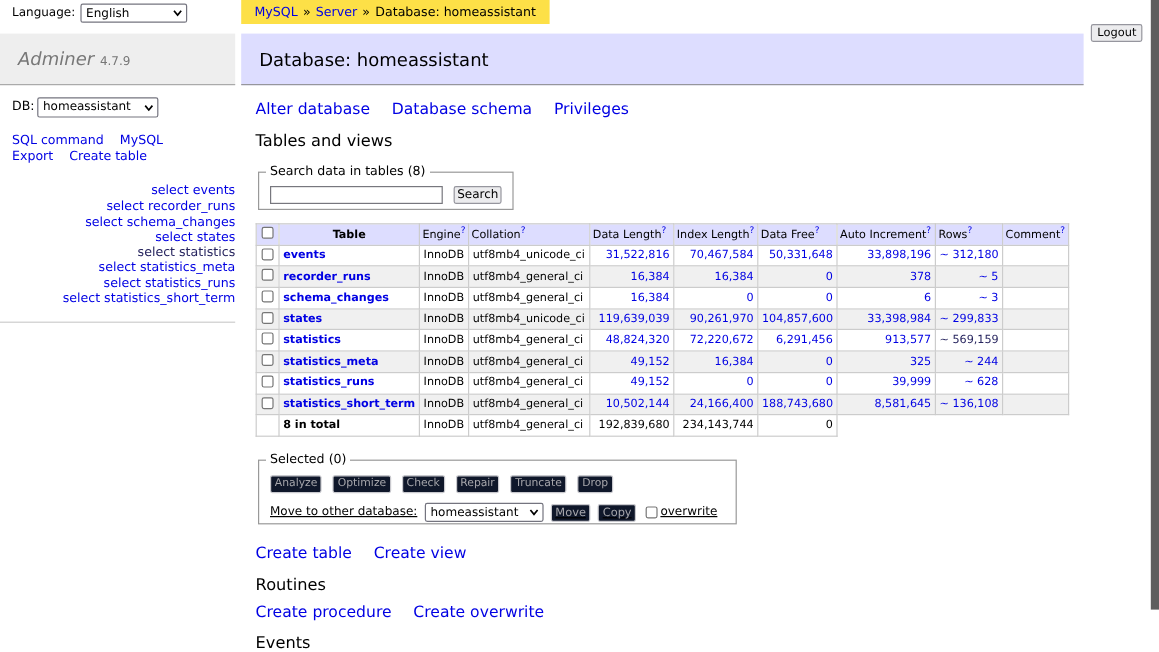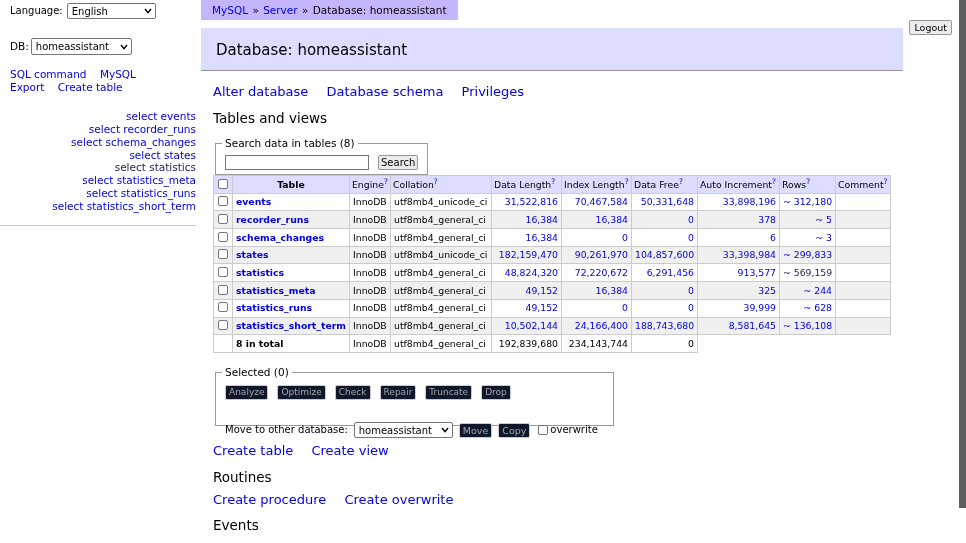--- a/index.html
+++ b/index.html
@@ -24,21 +24,21 @@
     appearance: none; -webkit-appearance: none;
     font-family: "DejaVu Sans", sans-serif; font-size: 10px;
     background: #fff; border: 1px solid #74747f; border-radius: 2px;
     padding: 1px 16px 1px 4px; margin: 0; color: #000;
   }
   .selwrap svg { position: absolute; right: 4px; top: 50%; margin-top: -3px; pointer-events: none; }
   #lang .sel { width: 89px; height: 16px; }
 
   #breadcrumb {
     position: absolute; top: 0; left: 201px; height: 20px;
-    background: #c4b5fd; padding: 0 11px; line-height: 20px; white-space: nowrap;
+    background: #fde047; padding: 0 11px; line-height: 20px; white-space: nowrap;
   }
   #breadcrumb .sep { color: #000; padding: 0 1px; }
 
   #logout { position: absolute; top: 20px; right: 14px; }
 
   .btn {
     font-family: "DejaVu Sans", sans-serif; font-size: 9.5px;
     color: #000; background: #ececee;
     border: 1px solid #96969e; border-radius: 2px;
     padding: 1px 4px; height: 15px; line-height: 11px;
@@ -91,21 +91,21 @@
   .textinput {
     width: 144px; height: 15px; background: #fff;
     border: 1px solid #77777e; border-radius: 0;
     font-family: "DejaVu Sans", sans-serif; font-size: 10px;
     padding: 1px 3px; margin: 0;
   }
   #search-btn { margin-left: 9px; font-size: 10px; padding: 1px 2px; }
 
   
   table {
-    border-collapse: collapse; 
+    border-collapse: collapse; margin-top: 11px;
     font-size: 9.3px; table-layout: fixed; width: 677px;
   }
   th, td {
     border: 1px solid #ccc; padding: 2px 3px;
     height: 17.7px; overflow: hidden; white-space: nowrap;
     font-weight: normal; text-align: left; vertical-align: middle;
   }
   thead th { background: #ddf; text-align: left; padding: 2px 2px; }
   thead th.num, thead th.c-comment, thead th.c-engine, thead th.c-collation { text-align: left; }
   thead th.c-name { font-weight: bold; text-align: center; }
@@ -119,21 +119,21 @@
     vertical-align: -1px;
   }
   td.c-check, th.c-check { text-align: center; padding: 2px 0; }
   tfoot td, tfoot th { background: #fff; }
   tfoot th { font-weight: bold; }
 
   
   #selected-fieldset { margin-top: 13px; width: 399px; height: 60px; }
   #selected-fieldset .btnrow { margin-top: 6px; display: flex; }
   #selected-fieldset .btnrow .btn { margin-right: 9px; font-size: 9px; padding: 1px 3px; }
-  #selected-fieldset .moverow { margin-top: 22px; display: flex; align-items: center; font-size: 10px; }
+  #selected-fieldset .moverow { margin-top: 8px; display: flex; align-items: center; font-size: 10px; text-decoration: underline; }
   #selected-fieldset .moverow label.mv { margin-right: 6px; }
   #move-select { width: 99px; height: 16px; }
   .moverow .btn { margin-left: 6px; font-size: 9.5px; padding: 1px 3px; }
   .moverow .chk { margin-left: 8px; margin-right: 2px; }
 
   
   #scrollbar-thumb {
     position: absolute; right: 0; top: 0; width: 7px; height: 508px;
     background: #5e5e5e;
   }
@@ -151,20 +151,24 @@
         <path d="M1 1 L4 4.6 L7 1" fill="none" stroke="#000" stroke-width="1.4"></path>
       </svg>
   </span>
 </div>
 
 <div id="breadcrumb" data-name="breadcrumb"><a data-name="breadcrumb-item">MySQL</a><span class="sep" data-name="breadcrumb-separator"> » </span><a data-name="breadcrumb-item">Server</a><span class="sep" data-name="breadcrumb-separator"> » </span><span data-name="breadcrumb-item">Database: homeassistant</span></div>
 
 <button id="logout" class="btn" data-name="logout-button">Logout</button>
 
 <div id="menu" data-name="sidebar">
+  <h1 data-name="app-title">
+    <a class="logo" data-name="adminer-logo">Adminer</a>
+    <span class="version" data-name="app-version">4.7.9</span>
+  </h1>
   <div id="dbform" data-name="db-selector">
     <label data-name="db-label">DB:</label>
     <span class="selwrap" data-name="select-wrapper">
       <select class="sel" data-name="db-select">
         <option>homeassistant</option>
       </select>
       <svg width="8" height="6" viewBox="0 0 8 6" data-name="chevron-down-icon">
           <path d="M1 1 L4 4.6 L7 1" fill="none" stroke="#000" stroke-width="1.4"></path>
         </svg>
     </span>
@@ -259,21 +263,21 @@
           <td class="num" data-name="data-free-cell"><a data-name="data-free-link">0</a></td>
           <td class="num" data-name="auto-increment-cell"><a data-name="auto-increment-link">6</a></td>
           <td class="num" data-name="rows-cell"><a class="" data-name="rows-link">~ 3</a></td>
           <td class="c-comment" data-name="comment-cell"></td>
         </tr>
         <tr class="odd" data-name="table-row">
           <td class="c-check" data-name="row-checkbox-cell"><span class="chk" data-name="row-checkbox"></span></td>
           <th class="c-name" data-name="table-name-cell"><a data-name="table-name-link">states</a></th>
           <td class="c-engine" data-name="engine-cell">InnoDB</td>
           <td class="c-collation" data-name="collation-cell">utf8mb4_unicode_ci</td>
-          <td class="num" data-name="data-length-cell"><a data-name="data-length-link">182,159,470</a></td>
+          <td class="num" data-name="data-length-cell"><a data-name="data-length-link">119,639,039</a></td>
           <td class="num" data-name="index-length-cell"><a data-name="index-length-link">90,261,970</a></td>
           <td class="num" data-name="data-free-cell"><a data-name="data-free-link">104,857,600</a></td>
           <td class="num" data-name="auto-increment-cell"><a data-name="auto-increment-link">33,398,984</a></td>
           <td class="num" data-name="rows-cell"><a class="" data-name="rows-link">~ 299,833</a></td>
           <td class="c-comment" data-name="comment-cell"></td>
         </tr>
         <tr class="" data-name="table-row">
           <td class="c-check" data-name="row-checkbox-cell"><span class="chk" data-name="row-checkbox"></span></td>
           <th class="c-name" data-name="table-name-cell"><a data-name="table-name-link">statistics</a></th>
           <td class="c-engine" data-name="engine-cell">InnoDB</td>

